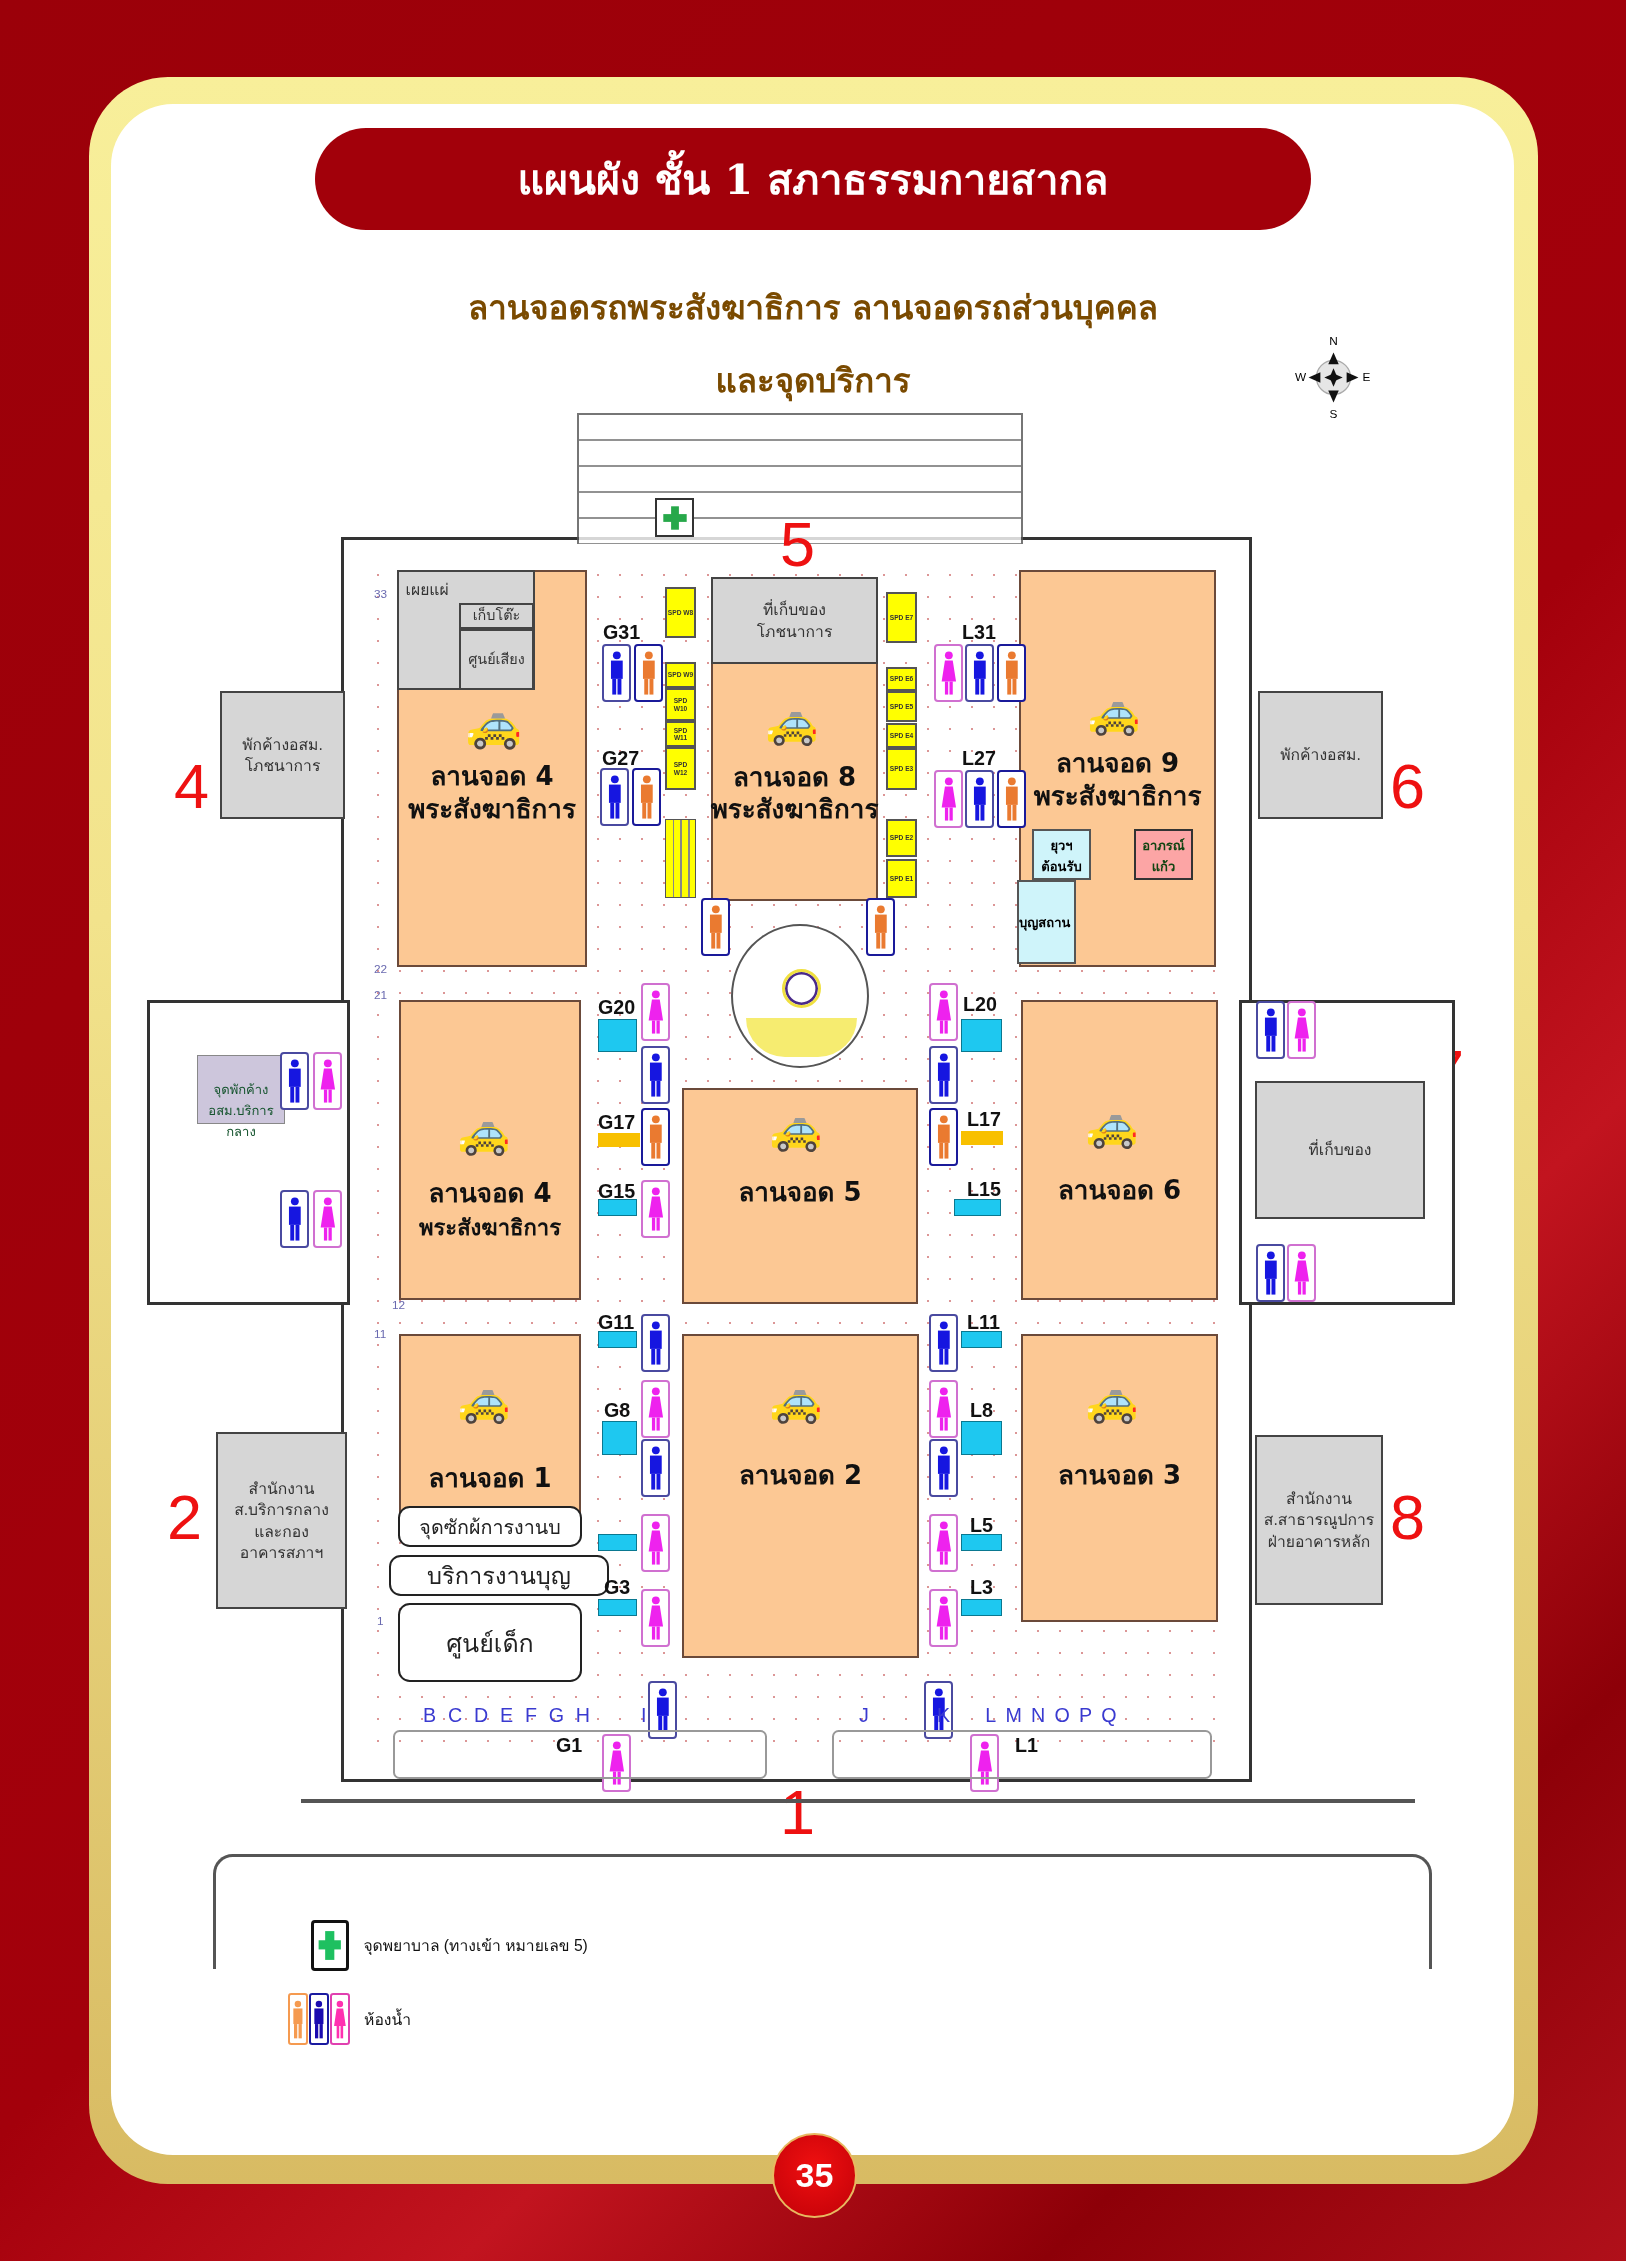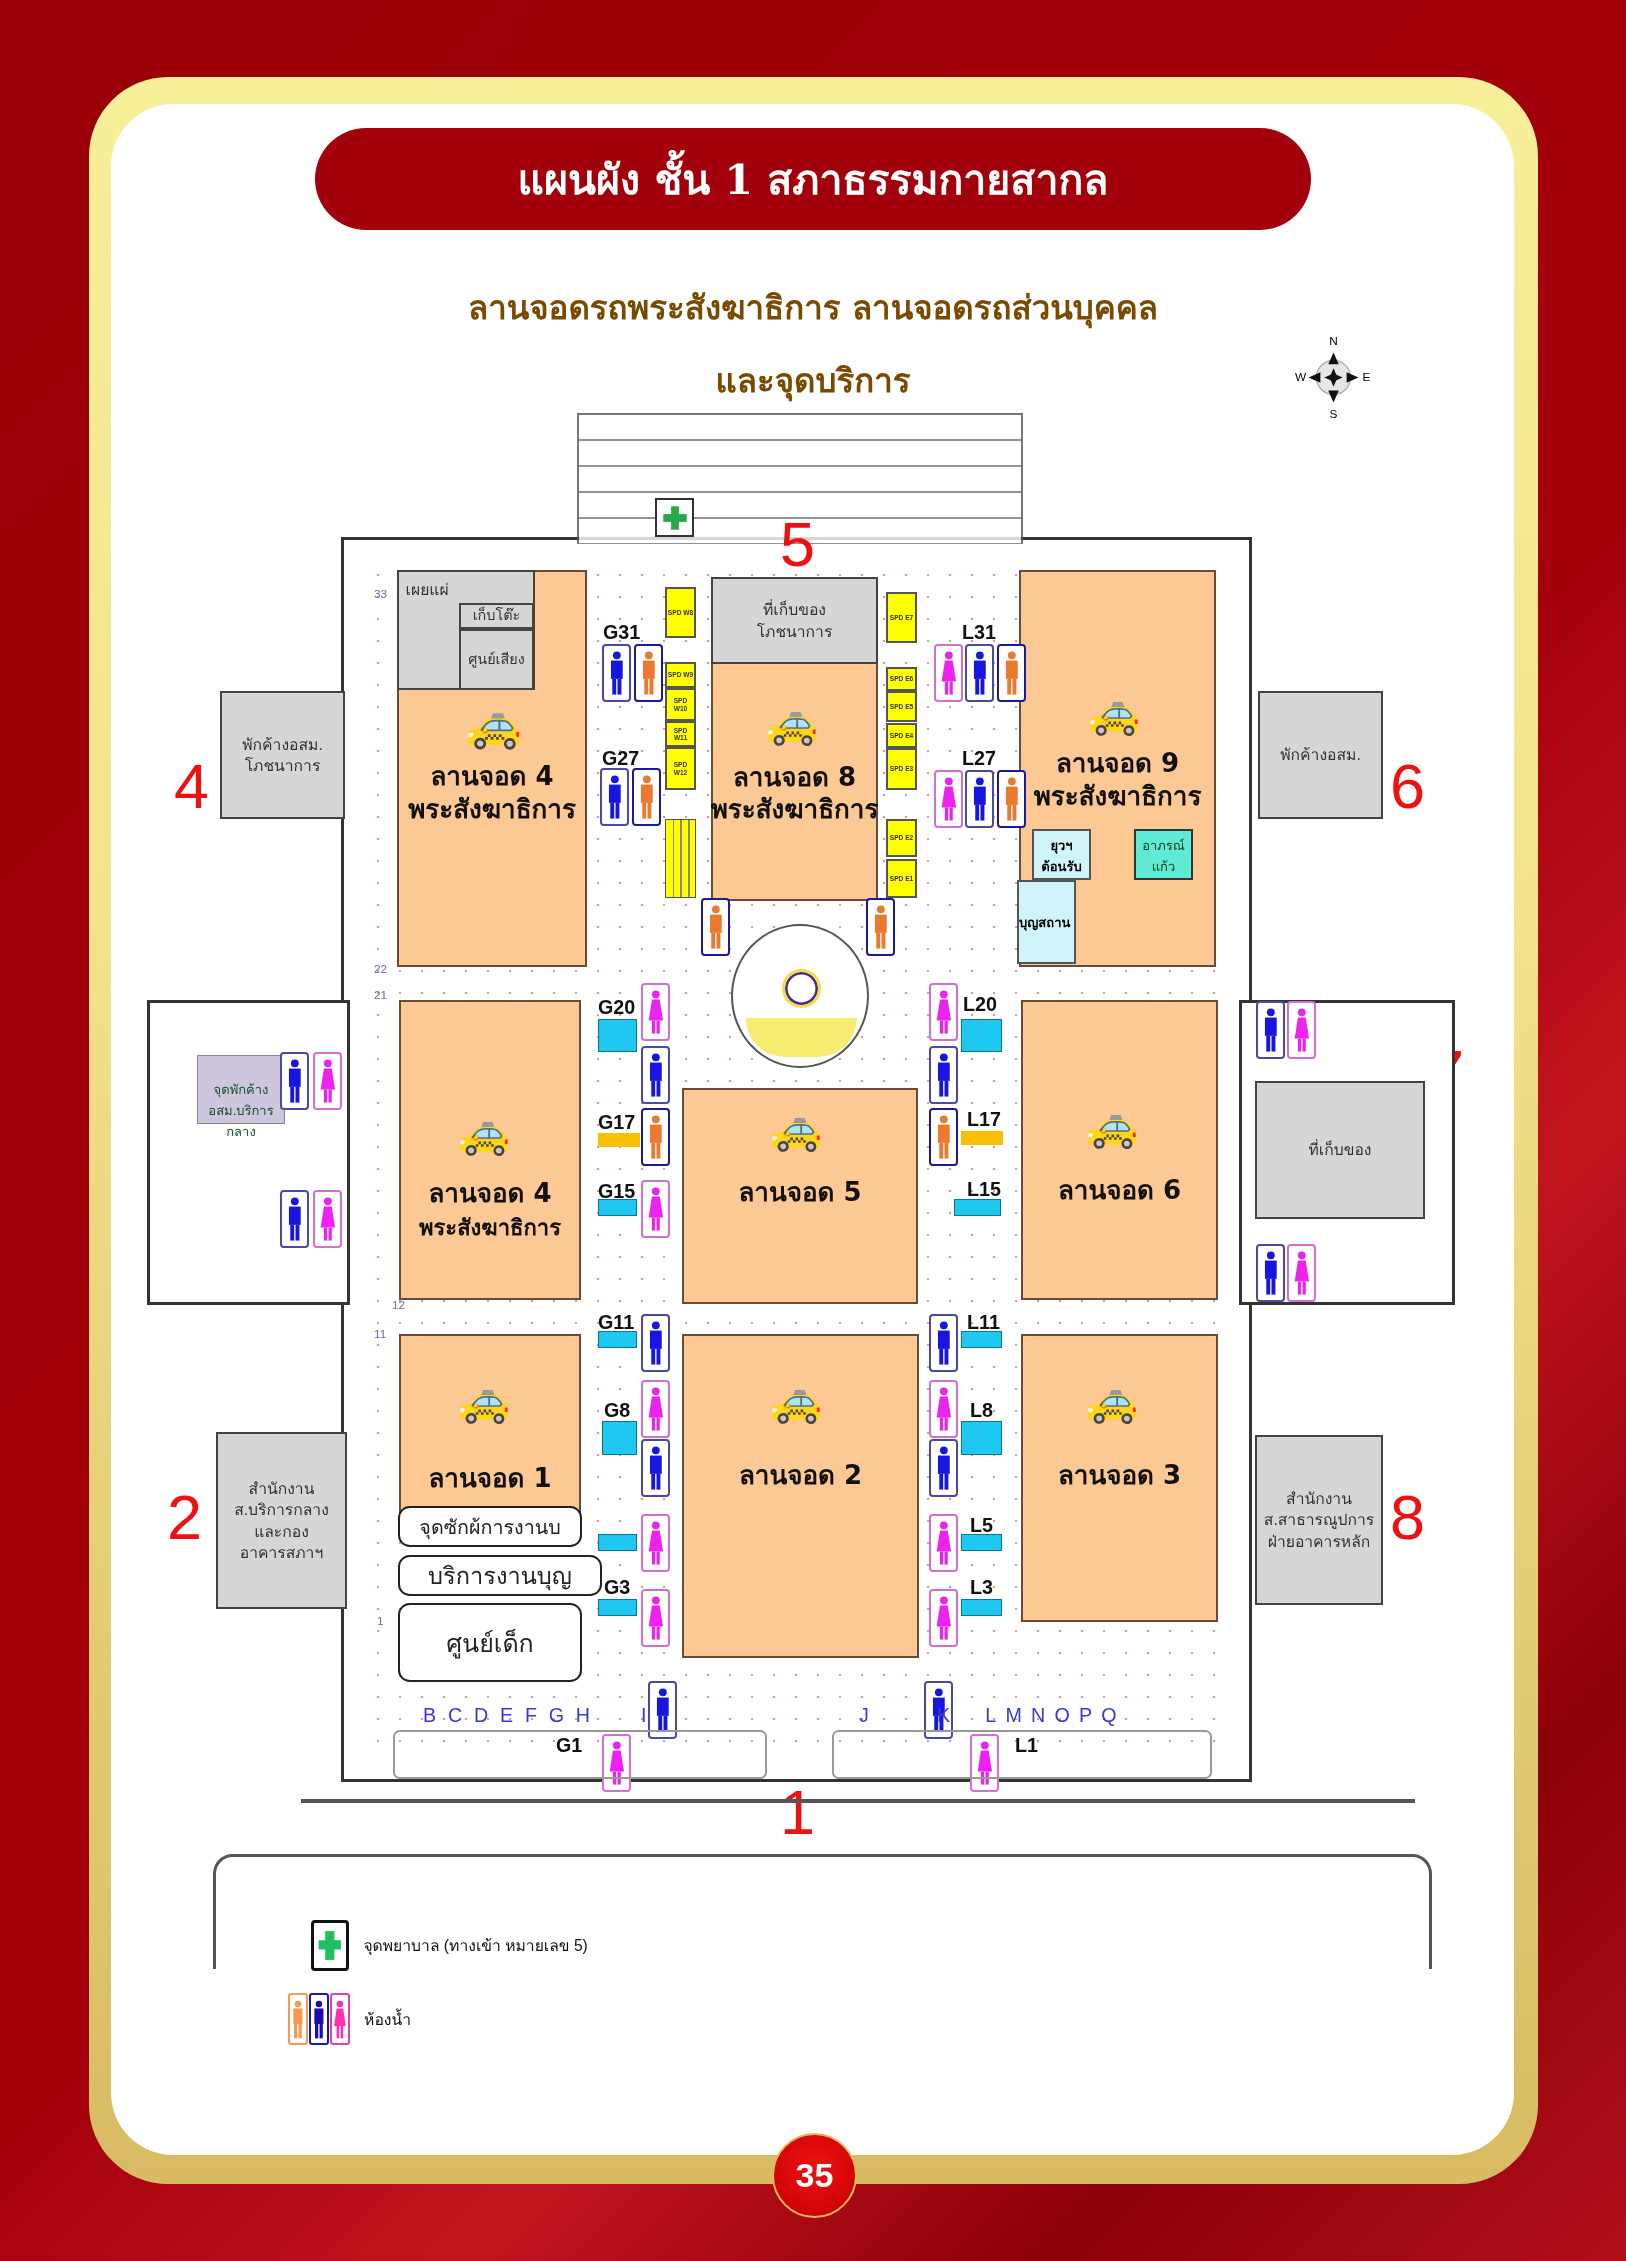--- a/index.html
+++ b/index.html
@@ -135,21 +135,21 @@
   <div class="spd" style="left:886px;top:859px;height:39px;">SPD E1</div>
 
   <div class="lot" style="left:1019px;top:570px;width:197px;height:397px;">
     <div class="lot-label" style="top:177px;">ลานจอด 9</div>
     <div class="lot-label" style="top:210px;left:-13px;right:-13px;">พระสังฆาธิการ</div>
     <div class="abs" style="left:66px;top:115px;font-size:43px;">🚕</div>
   </div>
   <div class="abs" style="left:1032px;top:829px;width:59px;height:51px;background:#cff4fa;border:2px solid #555;font-size:13px;font-weight:bold;text-align:center;white-space:pre-line;padding-top:3.9px;">ยุวฯ
 ต้อนรับ</div>
   <div class="abs" style="left:1017px;top:880px;width:59px;height:84px;background:#cff4fa;border:2px solid #555;font-size:13px;font-weight:bold;display:flex;align-items:center;">บุญสถาน</div>
-  <div class="abs" style="left:1134px;top:829px;width:59px;height:51px;background:#5eead4;border:2px solid #333;font-size:13px;font-weight:normal;text-align:center;white-space:pre-line;padding-top:3.9px;color:#114411;">อาภรณ์
+  <div class="abs" style="left:1134px;top:829px;width:59px;height:51px;background:#fca5a5;border:2px solid #333;font-size:13px;font-weight:bold;text-align:center;white-space:pre-line;padding-top:3.9px;color:#114411;">อาภรณ์
 แก้ว</div>
 
   <div class="gray" style="left:220px;top:691px;width:125px;height:128px;white-space:pre-line;">พักค้างอสม.
 โภชนาการ</div>
   <div class="gray" style="left:1258px;top:691px;width:125px;height:128px;">พักค้างอสม.</div>
 
   <div class="wall" style="left:147px;top:1000px;width:203px;height:305px;"></div>
   <div class="abs" style="left:197px;top:1055px;width:88px;height:69px;background:#cdc6dc;border:1.3px solid #888;font-size:13px;color:#14532d;text-align:center;white-space:pre-line;padding-top:23px;">จุดพักค้าง
 อสม.บริการกลาง</div>
 
@@ -182,21 +182,21 @@
   <div class="lot" style="left:682px;top:1334px;width:237px;height:324px;">
     <div class="lot-label" style="top:125px;">ลานจอด 2</div>
     <div class="abs" style="left:85px;top:39px;font-size:43px;">🚕</div>
   </div>
   <div class="lot" style="left:1021px;top:1334px;width:197px;height:288px;">
     <div class="lot-label" style="top:125px;">ลานจอด 3</div>
     <div class="abs" style="left:62px;top:39px;font-size:43px;">🚕</div>
   </div>
 
   <div class="svc-box" style="left:398px;top:1506px;width:184px;height:41px;">จุดซักผ้การงานบ</div>
-  <div class="svc-box" style="left:398px;top:1555px;width:204px;height:41px;font-size:23.6px;">บริการงานบุญ</div>
+  <div class="svc-box" style="left:389px;top:1555px;width:220px;height:41px;font-size:23.6px;">บริการงานบุญ</div>
   <div class="svc-box" style="left:398px;top:1603px;width:184px;height:79px;font-size:25px;">ศูนย์เด็ก</div>
 
   <div class="gray" style="left:216px;top:1432px;width:131px;height:177px;white-space:pre-line;">สำนักงาน
 ส.บริการกลาง
 และกอง
 อาคารสภาฯ</div>
   <div class="gray" style="left:1255px;top:1435px;width:128px;height:170px;white-space:pre-line;">สำนักงาน
 ส.สาธารณูปการ
 ฝ่ายอาคารหลัก</div>
 

